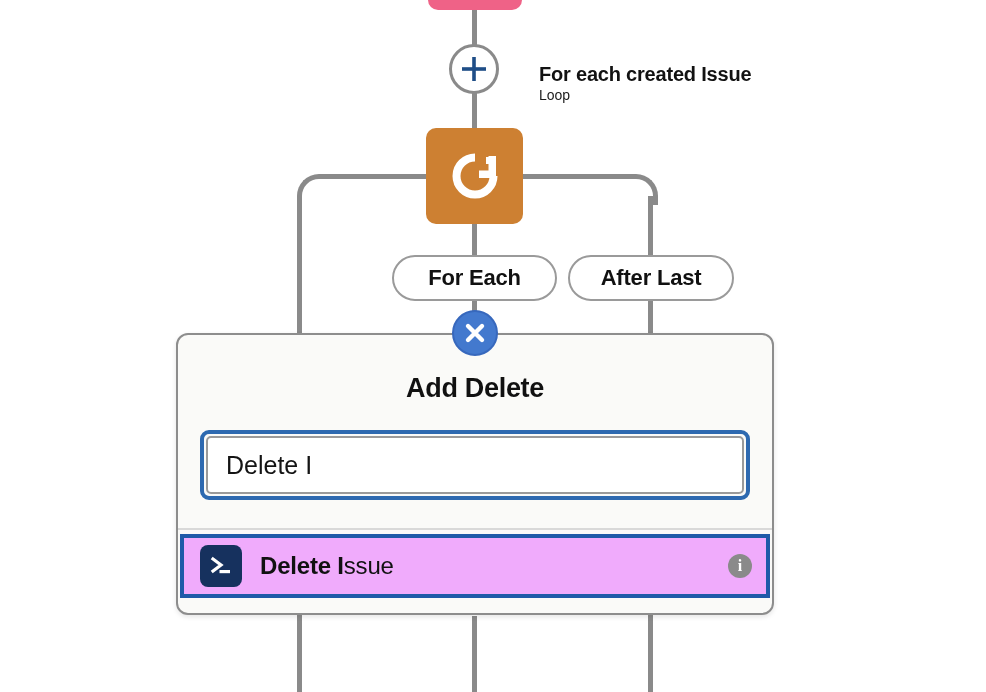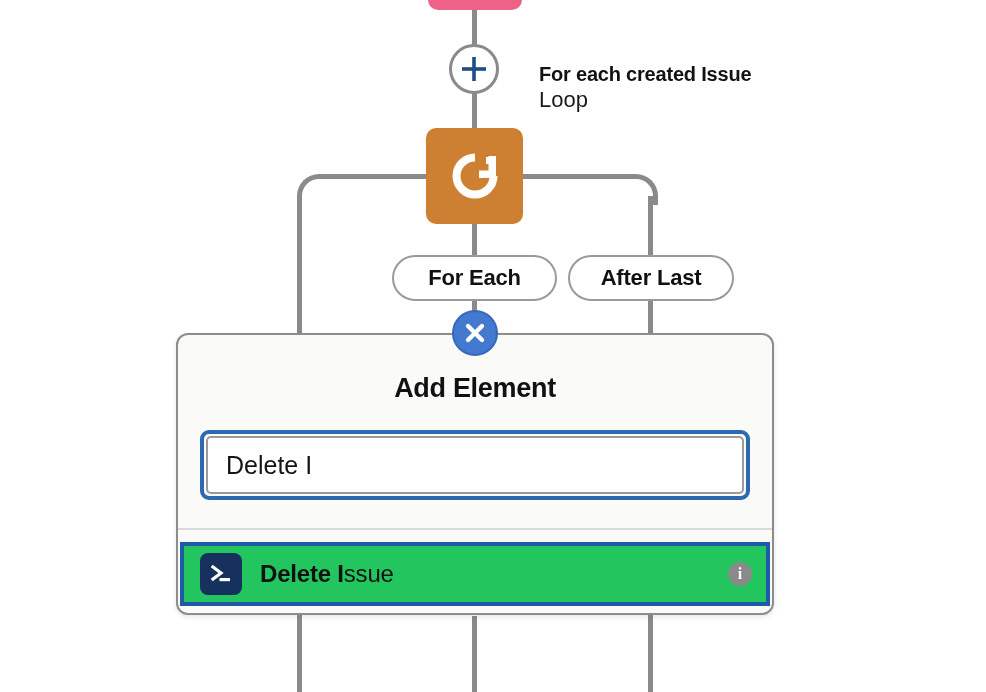--- a/index.html
+++ b/index.html
@@ -81,21 +81,21 @@
   }
   .node-caption .cap-title {
     display: block;
     font-size: 20px;
     font-weight: 700;
     color: #121212;
     letter-spacing: -0.2px;
   }
   .node-caption .cap-sub {
     display: block;
-    font-size: 22px;
+    font-size: 14px;
     font-weight: 400;
     color: #1b1b1b;
   }
 
   
   .pill {
     position: absolute;
     box-sizing: border-box;
     height: 46px;
     border: 2px solid #9a9a9a;
@@ -181,23 +181,23 @@
 
   .results {
     padding: 0;
   }
   .result-row {
     box-sizing: border-box;
     position: relative;
     display: flex;
     align-items: center;
     height: 64px;
-    margin: 12px 2px;
+    margin: 4px 2px;
     padding: 0 14px 0 16px;
-    background: #22c55e;
+    background: #f0abfc;
     border: 4px solid #1f5aa8;
     cursor: pointer;
   }
   .result-icon {
     flex: 0 0 auto;
     width: 42px;
     height: 42px;
     border-radius: 8px;
     background: #16315e;
     display: flex;
@@ -308,21 +308,21 @@
     <span>
       <svg width="26" height="26" viewBox="0 0 26 26" aria-hidden="true">
         <path d="M6 6 L20 20 M20 6 L6 20" stroke="#ffffff" stroke-width="4.4" stroke-linecap="round"></path>
       </svg>
     </span>
   </div>
 
   <div class="panel" style="left:176px; top:333px; width:598px; height:282px;">
 
     <div class="panel-head">
-      <span class="panel-title">Add Element</span>
+      <span class="panel-title">Add Delete</span>
     </div>
 
     <div class="panel-search-wrap">
       <div class="search-ring">
         <input class="search-input" type="text" value="Delete I" placeholder="" style="">
       </div>
     </div>
 
     <div class="panel-divider"></div>
 

